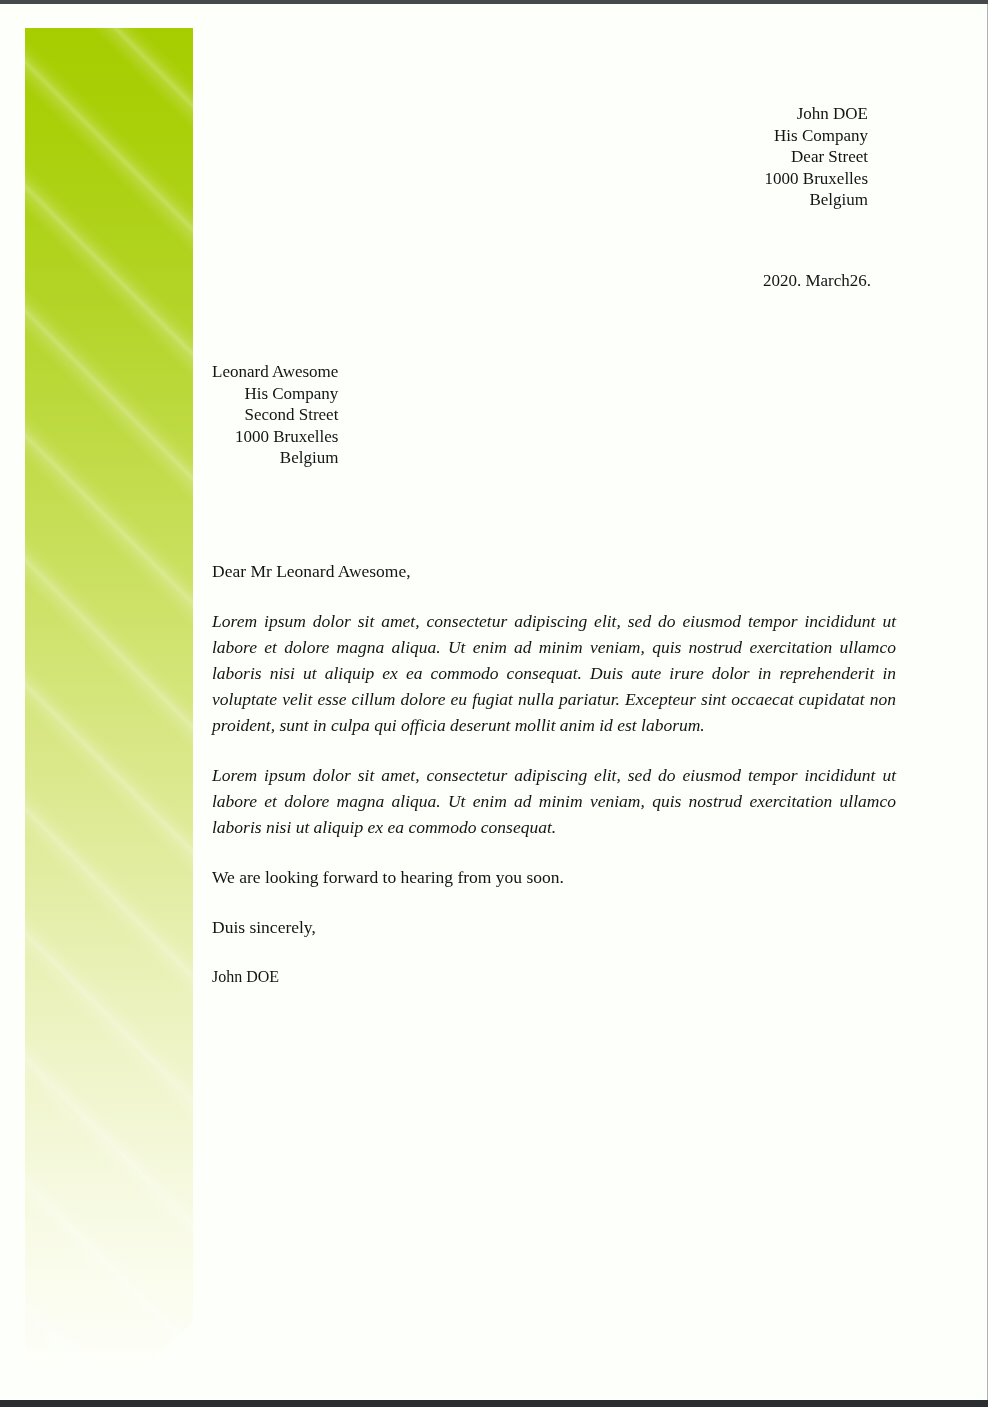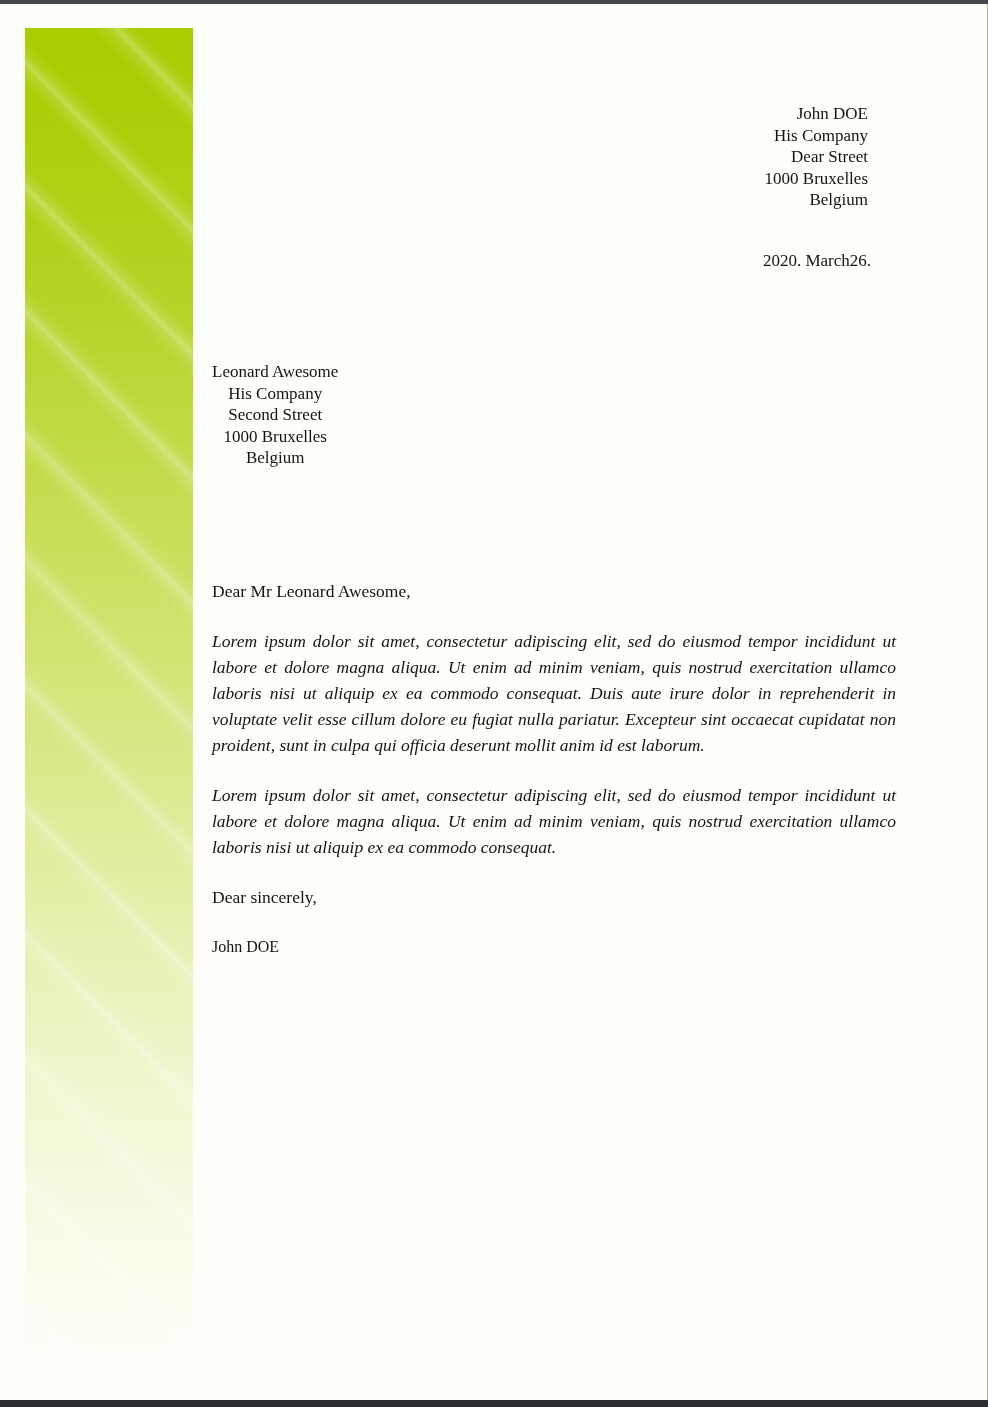--- a/index.html
+++ b/index.html
@@ -78,38 +78,38 @@
     position: absolute;
     top: 103px;
     right: 120px;
     text-align: right;
     font-size: 17px;
     line-height: 21.5px;
     white-space: nowrap;
   }
   .date-line {
     position: absolute;
-    top: 250px;
+    top: 270px;
     right: 117px;
     font-size: 17px;
     line-height: 22px;
     white-space: nowrap;
   }
   .recipient-block {
     position: absolute;
     top: 361px;
     left: 212px;
-    text-align: center;
+    text-align: right;
     font-size: 17px;
     line-height: 21.5px;
     white-space: nowrap;
   }
   .letter-body {
     position: absolute;
-    top: 578px;
+    top: 558px;
     left: 212px;
     width: 684px;
     font-size: 17.5px;
     line-height: 26px;
   }
   .letter-body p {
     margin: 0 0 24px 0;
   }
   .para-justified {
     text-align: justify;
@@ -141,18 +141,19 @@
   <div>His Company</div>
   <div>Second Street</div>
   <div>1000 Bruxelles</div>
   <div>Belgium</div>
 </div>
 
 <div class="letter-body">
   <p>Dear Mr Leonard Awesome,</p>
   <p class="para-justified">Lorem ipsum dolor sit amet, consectetur adipiscing elit, sed do eiusmod tempor incididunt ut labore et dolore magna aliqua. Ut enim ad minim veniam, quis nostrud exercitation ullamco laboris nisi ut aliquip ex ea commodo consequat. Duis aute irure dolor in reprehenderit in voluptate velit esse cillum dolore eu fugiat nulla pariatur. Excepteur sint occaecat cupidatat non proident, sunt in culpa qui officia deserunt mollit anim id est laborum.</p>
   <p class="para-justified">Lorem ipsum dolor sit amet, consectetur adipiscing elit, sed do eiusmod tempor incididunt ut labore et dolore magna aliqua. Ut enim ad minim veniam, quis nostrud exercitation ullamco laboris nisi ut aliquip ex ea commodo consequat.</p>
-  <p>Dear sincerely,</p>
+  <p>We are looking forward to hearing from you soon.</p>
+  <p>Duis sincerely,</p>
   <p class="signature">John DOE</p>
 </div>
 
 <div class="right-edge"></div>
 <div class="bottom-edge"></div>
 
 </body></html>

